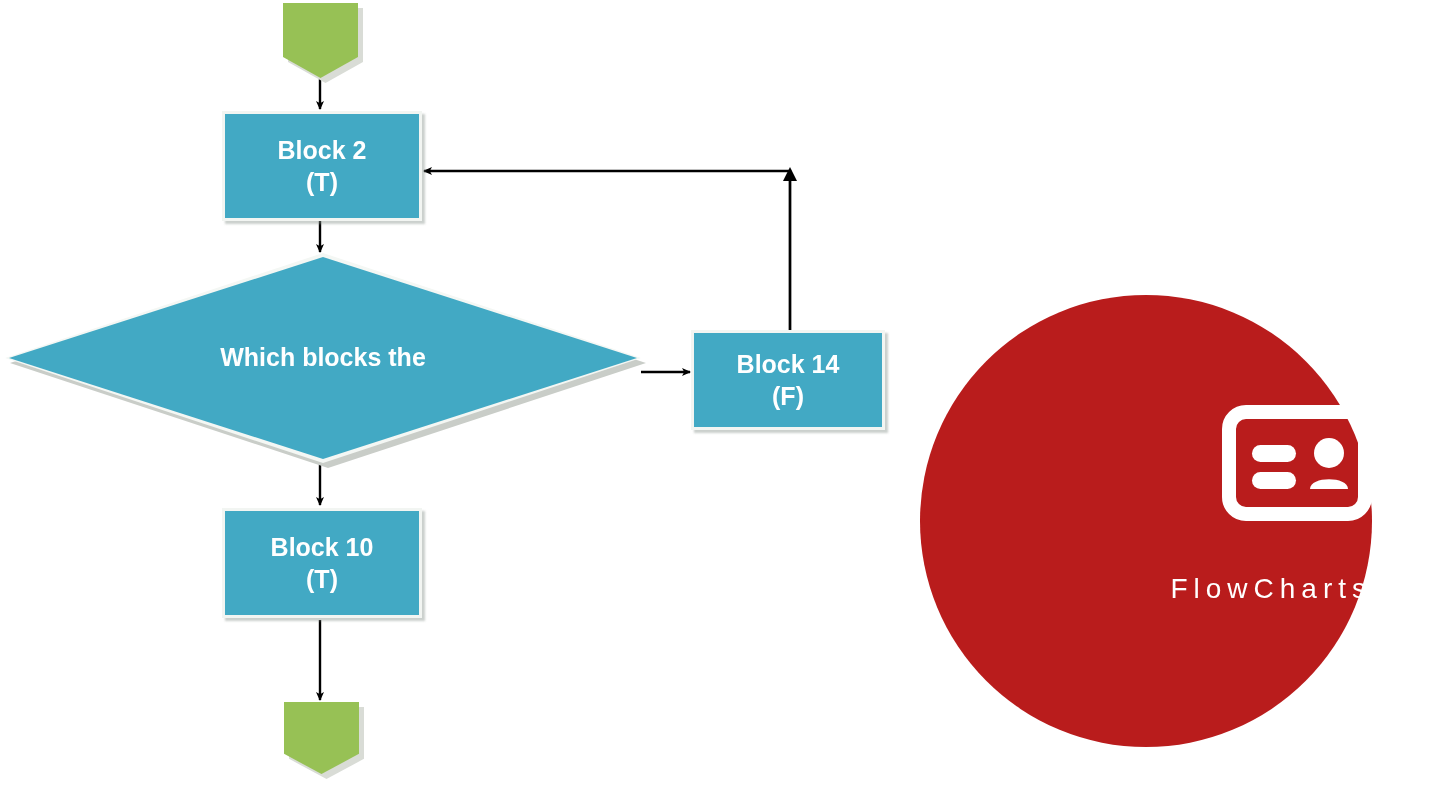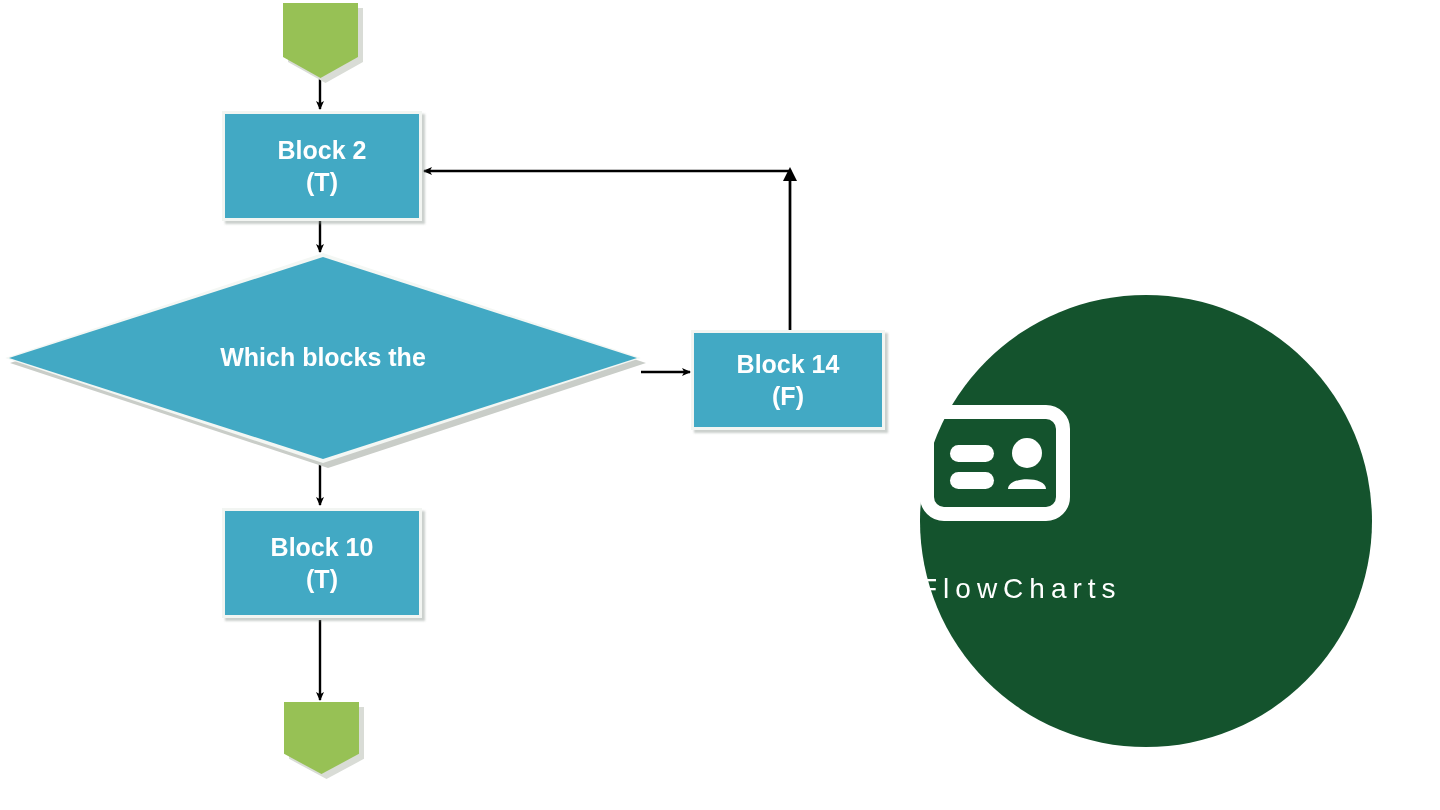--- a/index.html
+++ b/index.html
@@ -109,24 +109,24 @@
     top: 0;
     width: 1440px;
     height: 810px;
     pointer-events: none;
   }
 
   
   .logo-circle {
     position: absolute;
     border-radius: 50%;
-    background: #14532d;
+    background: #b91c1c;
     display: flex;
     flex-direction: column;
-    align-items: flex-start;
+    align-items: flex-end;
   }
   .logo-icon {
     margin-top: 110px;
   }
   .logo-text {
     margin-top: 48px;
     color: #ffffff;
     font-size: 28px;
     letter-spacing: 6px;
     font-weight: 400;

